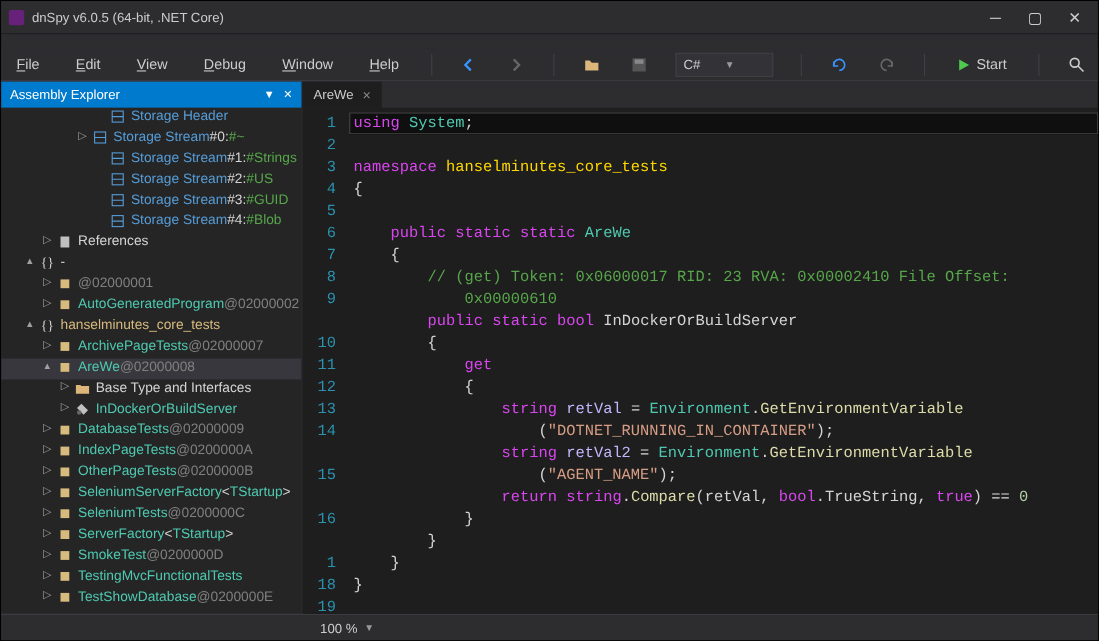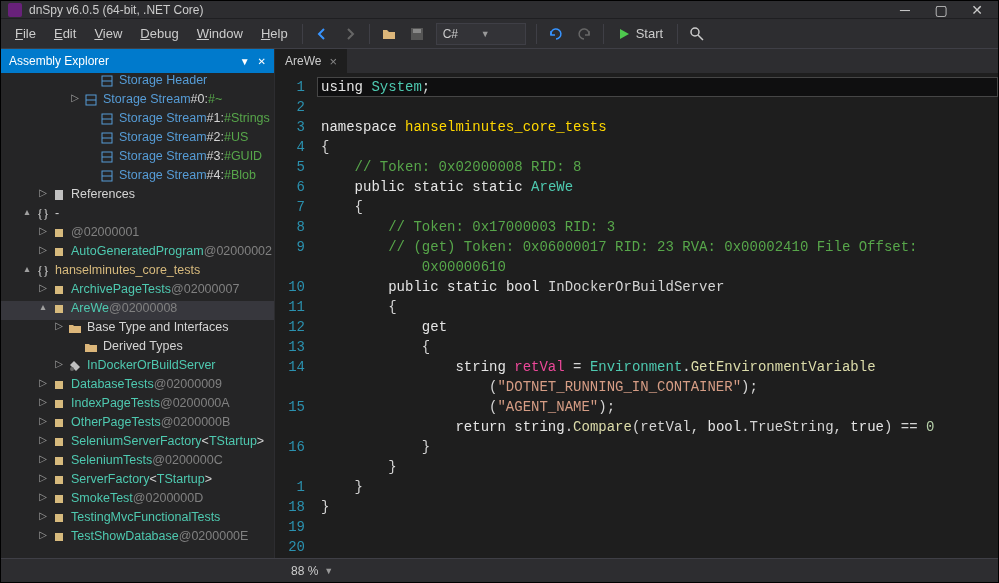--- a/index.html
+++ b/index.html
@@ -1,24 +1,24 @@
 <!DOCTYPE html>
 <html><head>
 <meta charset="utf-8">
 <style>
   * { margin:0; padding:0; box-sizing:border-box; }
   html,body { height:100%; }
   body { background:#2d2d30; font-family:"Segoe UI",Tahoma,sans-serif; font-size:13px; color:#ccc; overflow:hidden; width:999px; height:583px; border:1px solid #000;}
   .root { display:flex; flex-direction:column; height:100%; }
-  .titlebar { display:flex; align-items:center; height:18px; background:#2d2d30; padding:0 6px; border-bottom:1px solid #1f1f22;}
+  .titlebar { display:flex; align-items:center; height:30px; background:#2d2d30; padding:0 6px; border-bottom:1px solid #1f1f22;}
   .titlebar .icon { width:16px; height:16px; margin-right:6px; }
   .titlebar .title { flex:1; color:#ccc; font-size:12px; }
   .winctl { display:flex; gap:18px; padding-right:6px;}
   .winctl span { cursor:default; display:inline-flex; width:18px; justify-content:center; color:#ccc; font-size:14px;}
-  .menubar { display:flex; align-items:center; height:30px; background:#2d2d30; padding:0 6px; gap:2px; border-bottom:1px solid #3f3f46;}
+  .menubar { display:flex; align-items:center; height:30px; background:#2d2d30; padding:0 6px; gap:17px; border-bottom:1px solid #3f3f46;margin-top:13px;}
   .menu-item { padding:4px 8px; color:#ccc; cursor:default; }
   .menu-item u { text-decoration:underline; }
   .tb-icon { width:26px; height:26px; display:inline-flex; align-items:center; justify-content:center; cursor:default; }
   .tb-icon svg { width:16px; height:16px; }
   .tb-sep { width:1px; height:20px; background:#3f3f46; margin:0 4px;}
   .combo { display:flex; align-items:center; background:#333337; border:1px solid #3f3f46; height:22px; width:90px; padding:0 6px; margin:0 4px;}
   .combo span { flex:1; color:#ccc; font-size:12px;}
   .combo .arr { font-size:9px; color:#999;}
   .startbtn { display:flex; align-items:center; gap:6px; padding:0 8px; height:22px; color:#ccc; }
   .body { flex:1; display:flex; overflow:hidden; }
@@ -40,29 +40,29 @@
   .editor-area { flex:1; display:flex; flex-direction:column; background:#1e1e1e; overflow:hidden;}
   .tabstrip { display:flex; align-items:center; height:24px; background:#2d2d30; }
   .tab { display:flex; align-items:center; padding:0 10px; height:24px; gap:8px; background:#1e1e1e; color:#ccc; font-size:12px;}
   .tab .close { color:#888; font-size:13px;}
   .editor { flex:1; display:flex; overflow:auto; font-family:Consolas,"Courier New",monospace; font-size:14px; line-height:20px;}
   .gutter { background:#1e1e1e; color:#2b91af; text-align:right; padding:4px 12px 4px 8px; user-select:none; min-width:42px;}
   .gutter div { height:20px; }
   .code { flex:1; background:#1e1e1e; padding:4px 0; position:relative;}
   .code .line { height:20px; white-space:pre; color:#d4d4d4; padding-left:4px;}
   .code .cur { background:#0f0f10; box-shadow:inset 0 0 0 1px #464646;}
-  .tok-kw { color:#e5e5e5; }
+  .tok-kw { color:#d946ef; }
   .tok-ns { color:#ffd700; }
   .tok-type { color:#4ec9b0; }
   .tok-cm { color:#57a64a; }
   .tok-id { color:#d4d4d4; }
   .tok-str { color:#d69d85; }
   .tok-func { color:#dcdcaa; }
   .tok-num { color:#b5cea8; }
-  .tok-var { color:#ec4899; }
+  .tok-var { color:#c4b5fd; }
   .statusbar { height:24px; background:#2d2d30; border-top:1px solid #3f3f46; display:flex; align-items:center; padding:0 10px; color:#ccc; font-size:12px;}
   .zoom { display:flex; align-items:center; gap:6px;}
   .zoom .arr { font-size:9px; color:#999;}
   ::-webkit-scrollbar{width:14px;height:14px;} ::-webkit-scrollbar-track{background:#1e1e1e;} ::-webkit-scrollbar-thumb{background:#424242;}
 </style>
 </head>
 <body>
 
 <div class="root">
 
@@ -286,29 +286,20 @@
             <span class="lbl-dim"> @02000008</span>
           </div>
           <div class="node" style="padding-left: 52px;">
             <span class="exp">▷</span>
             <span class="nicon">
               <svg width="14" height="14" viewBox="0 0 14 14">
                 <path d="M1 4 H5 L6 5 H13 V12 H1 Z" fill="#dcb67a"></path>
               </svg>
             </span>
             <span class="label">Base Type and Interfaces</span>
-          </div>
-          <div class="node" style="padding-left: 68px;">
-            <span class="exp"></span>
-            <span class="nicon">
-              <svg width="14" height="14" viewBox="0 0 14 14">
-                <path d="M1 4 H5 L6 5 H13 V12 H1 Z" fill="#dcb67a"></path>
-              </svg>
-            </span>
-            <span class="label">Derived Types</span>
           </div>
           <div class="node" style="padding-left: 52px;">
             <span class="exp">▷</span>
             <span class="nicon">
               <svg width="14" height="14" viewBox="0 0 14 14">
                 <path d="M6 2 L12 8 L8 12 L2 6 Z" fill="#c0c0c0"></path>
                 <circle cx="4" cy="10" r="2" fill="#666"></circle>
               </svg>
             </span>
             <span class="lbl-teal">InDockerOrBuildServer</span>
@@ -441,44 +432,44 @@
             <div>1</div>
             <div>18</div>
             <div>19</div>
             <div>20</div>
           </div>
         <div class="code" id="code">
             <div class="line cur"><span></span><span class="tok-kw">using</span><span class="tok-id"> </span><span class="tok-type">System</span><span class="tok-id">;</span></div>
             <div class="line"><span></span></div>
             <div class="line"><span></span><span class="tok-kw">namespace</span><span class="tok-id"> </span><span class="tok-ns">hanselminutes_core_tests</span></div>
             <div class="line"><span></span><span class="tok-id">{</span></div>
-            <div class="line"><span>    </span><span class="tok-cm">// Token: 0x02000008 RID: 8</span></div>
+            <div class="line"><span>    </span></div>
             <div class="line"><span>    </span><span class="tok-kw">public</span><span class="tok-id"> </span><span class="tok-kw">static</span><span class="tok-id"> </span><span class="tok-kw">static</span><span class="tok-id"> </span><span class="tok-type">AreWe</span></div>
             <div class="line"><span>    </span><span class="tok-id">{</span></div>
-            <div class="line"><span>        </span><span class="tok-cm">// Token: 0x17000003 RID: 3</span></div>
             <div class="line"><span>        </span><span class="tok-cm">// (get) Token: 0x06000017 RID: 23 RVA: 0x00002410 File Offset: </span></div>
             <div class="line"><span>            <span class="tok-cm">0x00000610</span></span></div>
             <div class="line"><span>        </span><span class="tok-kw">public</span><span class="tok-id"> </span><span class="tok-kw">static</span><span class="tok-id"> </span><span class="tok-kw">bool</span><span class="tok-id"> </span><span class="tok-id">InDockerOrBuildServer</span></div>
             <div class="line"><span>        </span><span class="tok-id">{</span></div>
             <div class="line"><span>            </span><span class="tok-kw">get</span></div>
             <div class="line"><span>            </span><span class="tok-id">{</span></div>
             <div class="line"><span>                </span><span class="tok-kw">string</span><span class="tok-id"> </span><span class="tok-var">retVal</span><span class="tok-id"> </span><span class="tok-id">= </span><span class="tok-type">Environment</span><span class="tok-id">.</span><span class="tok-func">GetEnvironmentVariable</span></div>
             <div class="line"><span>                    (<span class="tok-str">"DOTNET_RUNNING_IN_CONTAINER"</span>);</span></div>
+            <div class="line"><span>                </span><span class="tok-kw">string</span><span class="tok-id"> </span><span class="tok-var">retVal2</span><span class="tok-id"> </span><span class="tok-id">= </span><span class="tok-type">Environment</span><span class="tok-id">.</span><span class="tok-func">GetEnvironmentVariable</span></div>
             <div class="line"><span>                    (<span class="tok-str">"AGENT_NAME"</span>);</span></div>
             <div class="line"><span>                </span><span class="tok-kw">return</span><span class="tok-id"> </span><span class="tok-kw">string</span><span class="tok-id">.</span><span class="tok-func">Compare</span><span class="tok-id">(retVal, </span><span class="tok-kw">bool</span><span class="tok-id">.</span><span class="tok-id">TrueString</span><span class="tok-id">, </span><span class="tok-kw">true</span><span class="tok-id">) == </span><span class="tok-num">0</span><span class="tok-id"> </span></div>
             <div class="line"><span>            </span><span class="tok-id">}</span></div>
             <div class="line"><span>        </span><span class="tok-id">}</span></div>
             <div class="line"><span>    </span><span class="tok-id">}</span></div>
             <div class="line"><span></span><span class="tok-id">}</span></div>
           </div>
       </div>
     </div>
   </div>
 
   <div class="statusbar">
     <span style="width:280px;"></span>
     <span class="zoom">
-      <span>88 %</span>
+      <span>100 %</span>
       <span class="arr">▼</span>
     </span>
   </div>
 
 </div>
 
 </body></html>

